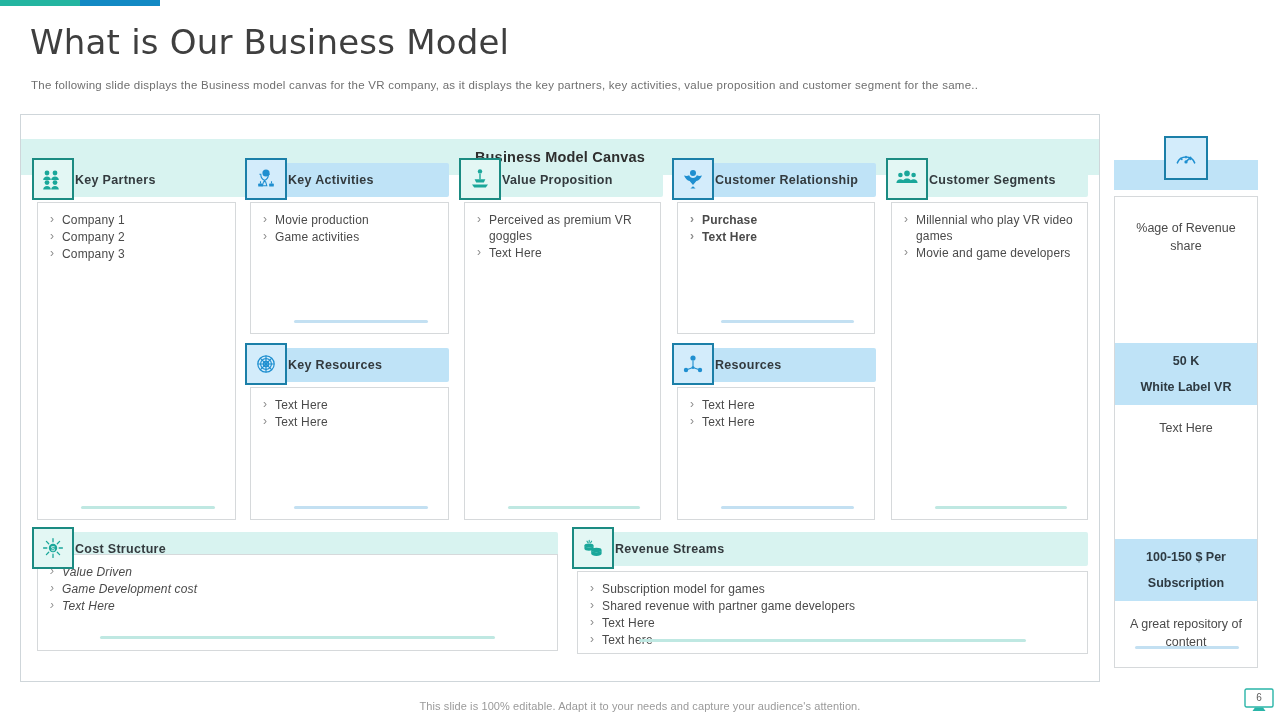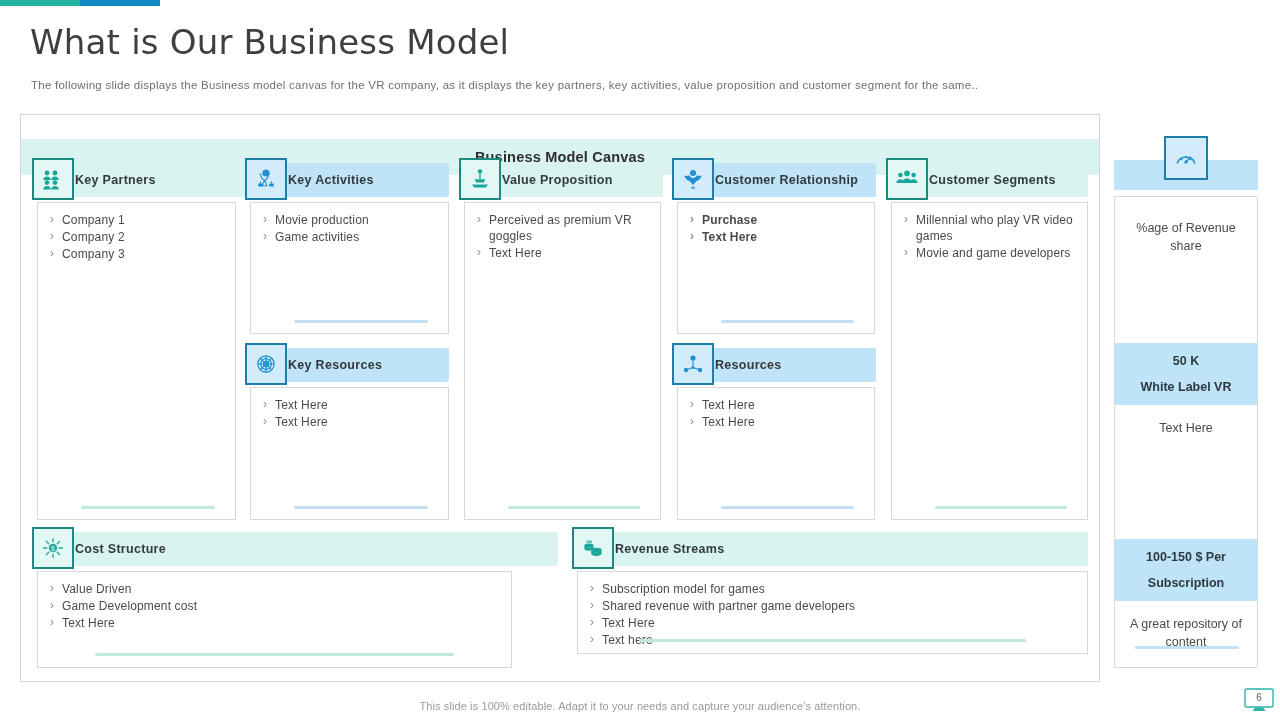--- a/index.html
+++ b/index.html
@@ -309,21 +309,21 @@
   <div class="icon-box icon-box-teal">
     <svg width="24" height="24" viewBox="0 0 24 24">
       <g stroke="#1aa79a" stroke-width="1.3" fill="none" stroke-linecap="round">
         <circle cx="12" cy="12" r="4.2" fill="#1aa79a" stroke="none"></circle>
         <path d="M12 2.6v3.2M12 18.2v3.2M2.6 12h3.2M18.2 12h3.2M5.4 5.4l2.3 2.3M16.3 16.3l2.3 2.3M18.6 5.4l-2.3 2.3M7.7 16.3l-2.3 2.3"></path>
       </g>
       <text x="12" y="15" font-size="7" fill="#e3f7f4" text-anchor="middle" font-family="sans-serif">$</text>
     </svg>
   </div>
 </div>
-<div class="content-box" style="left:37px;top:571px;width:475px;height:97px;">
+<div class="content-box" style="left:37px;top:554px;width:521px;height:97px;font-style:italic;">
   <ul>
     <li>Value Driven</li>
     <li>Game Development  cost</li>
     <li>Text Here</li>
   </ul>
   <div class="accent accent-teal" style="bottom:11px;left:12%;width:76%;"></div>
 </div>
 
 <div class="hdr" style="left:572px;top:532px;width:516px;">
   <div class="band band-teal">

